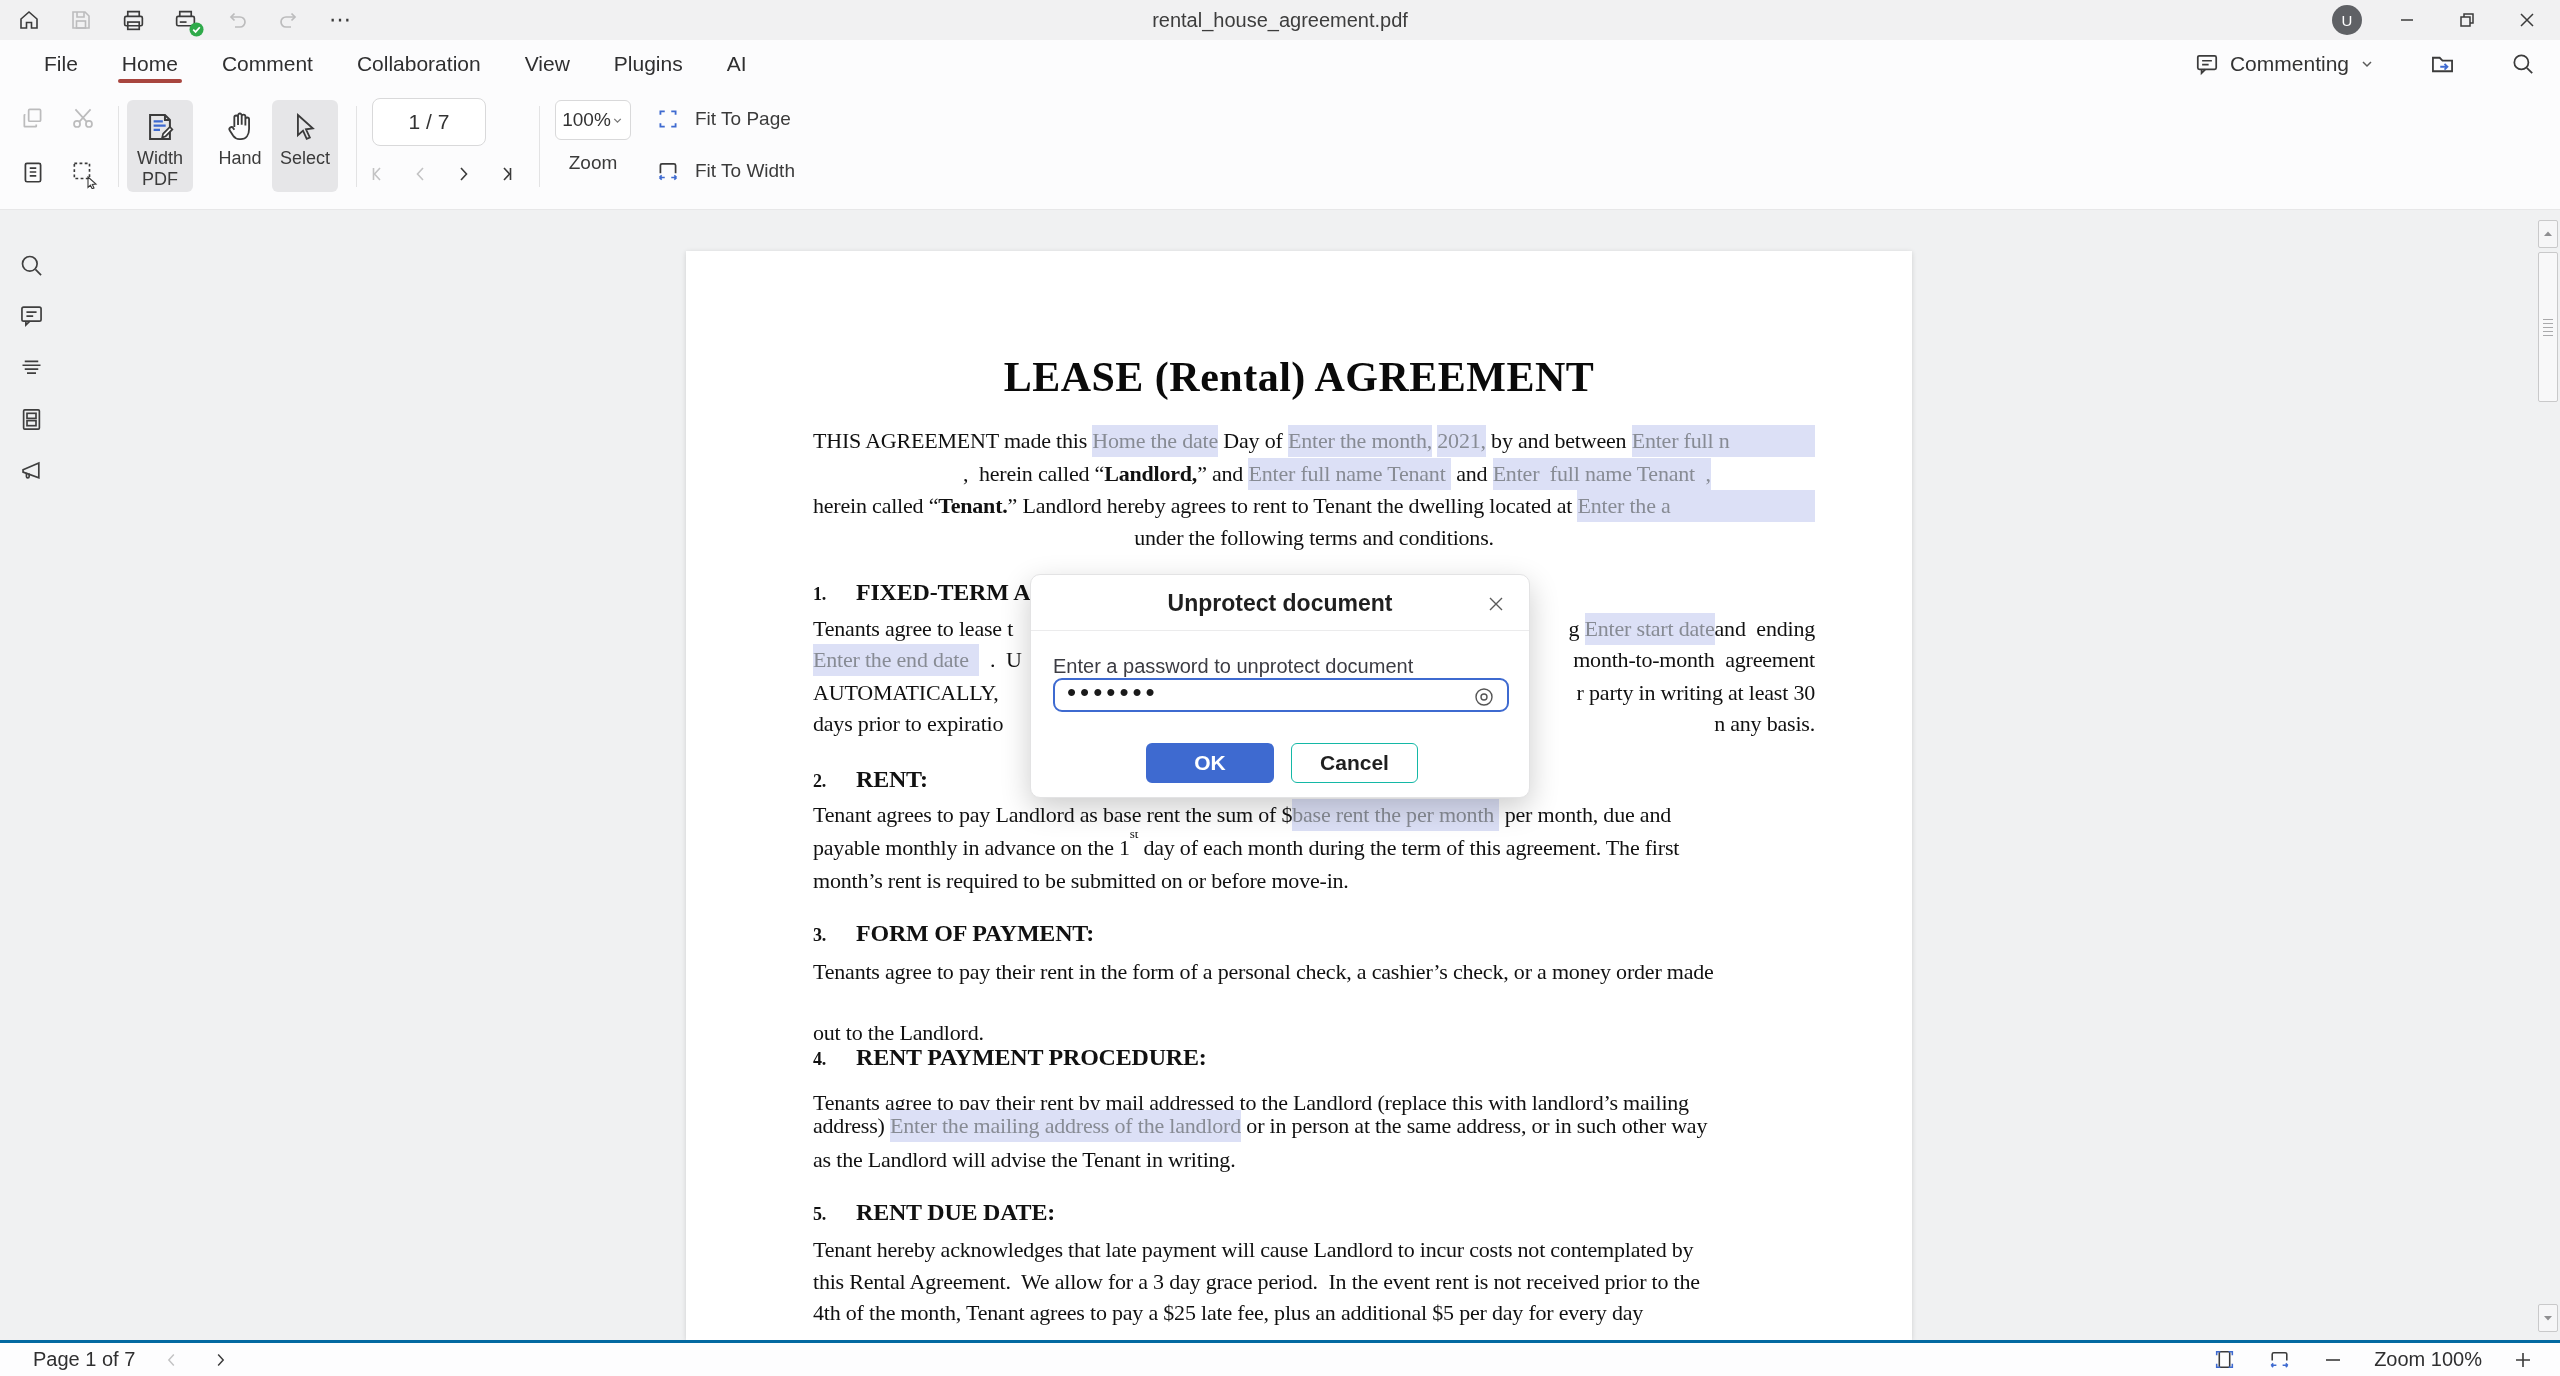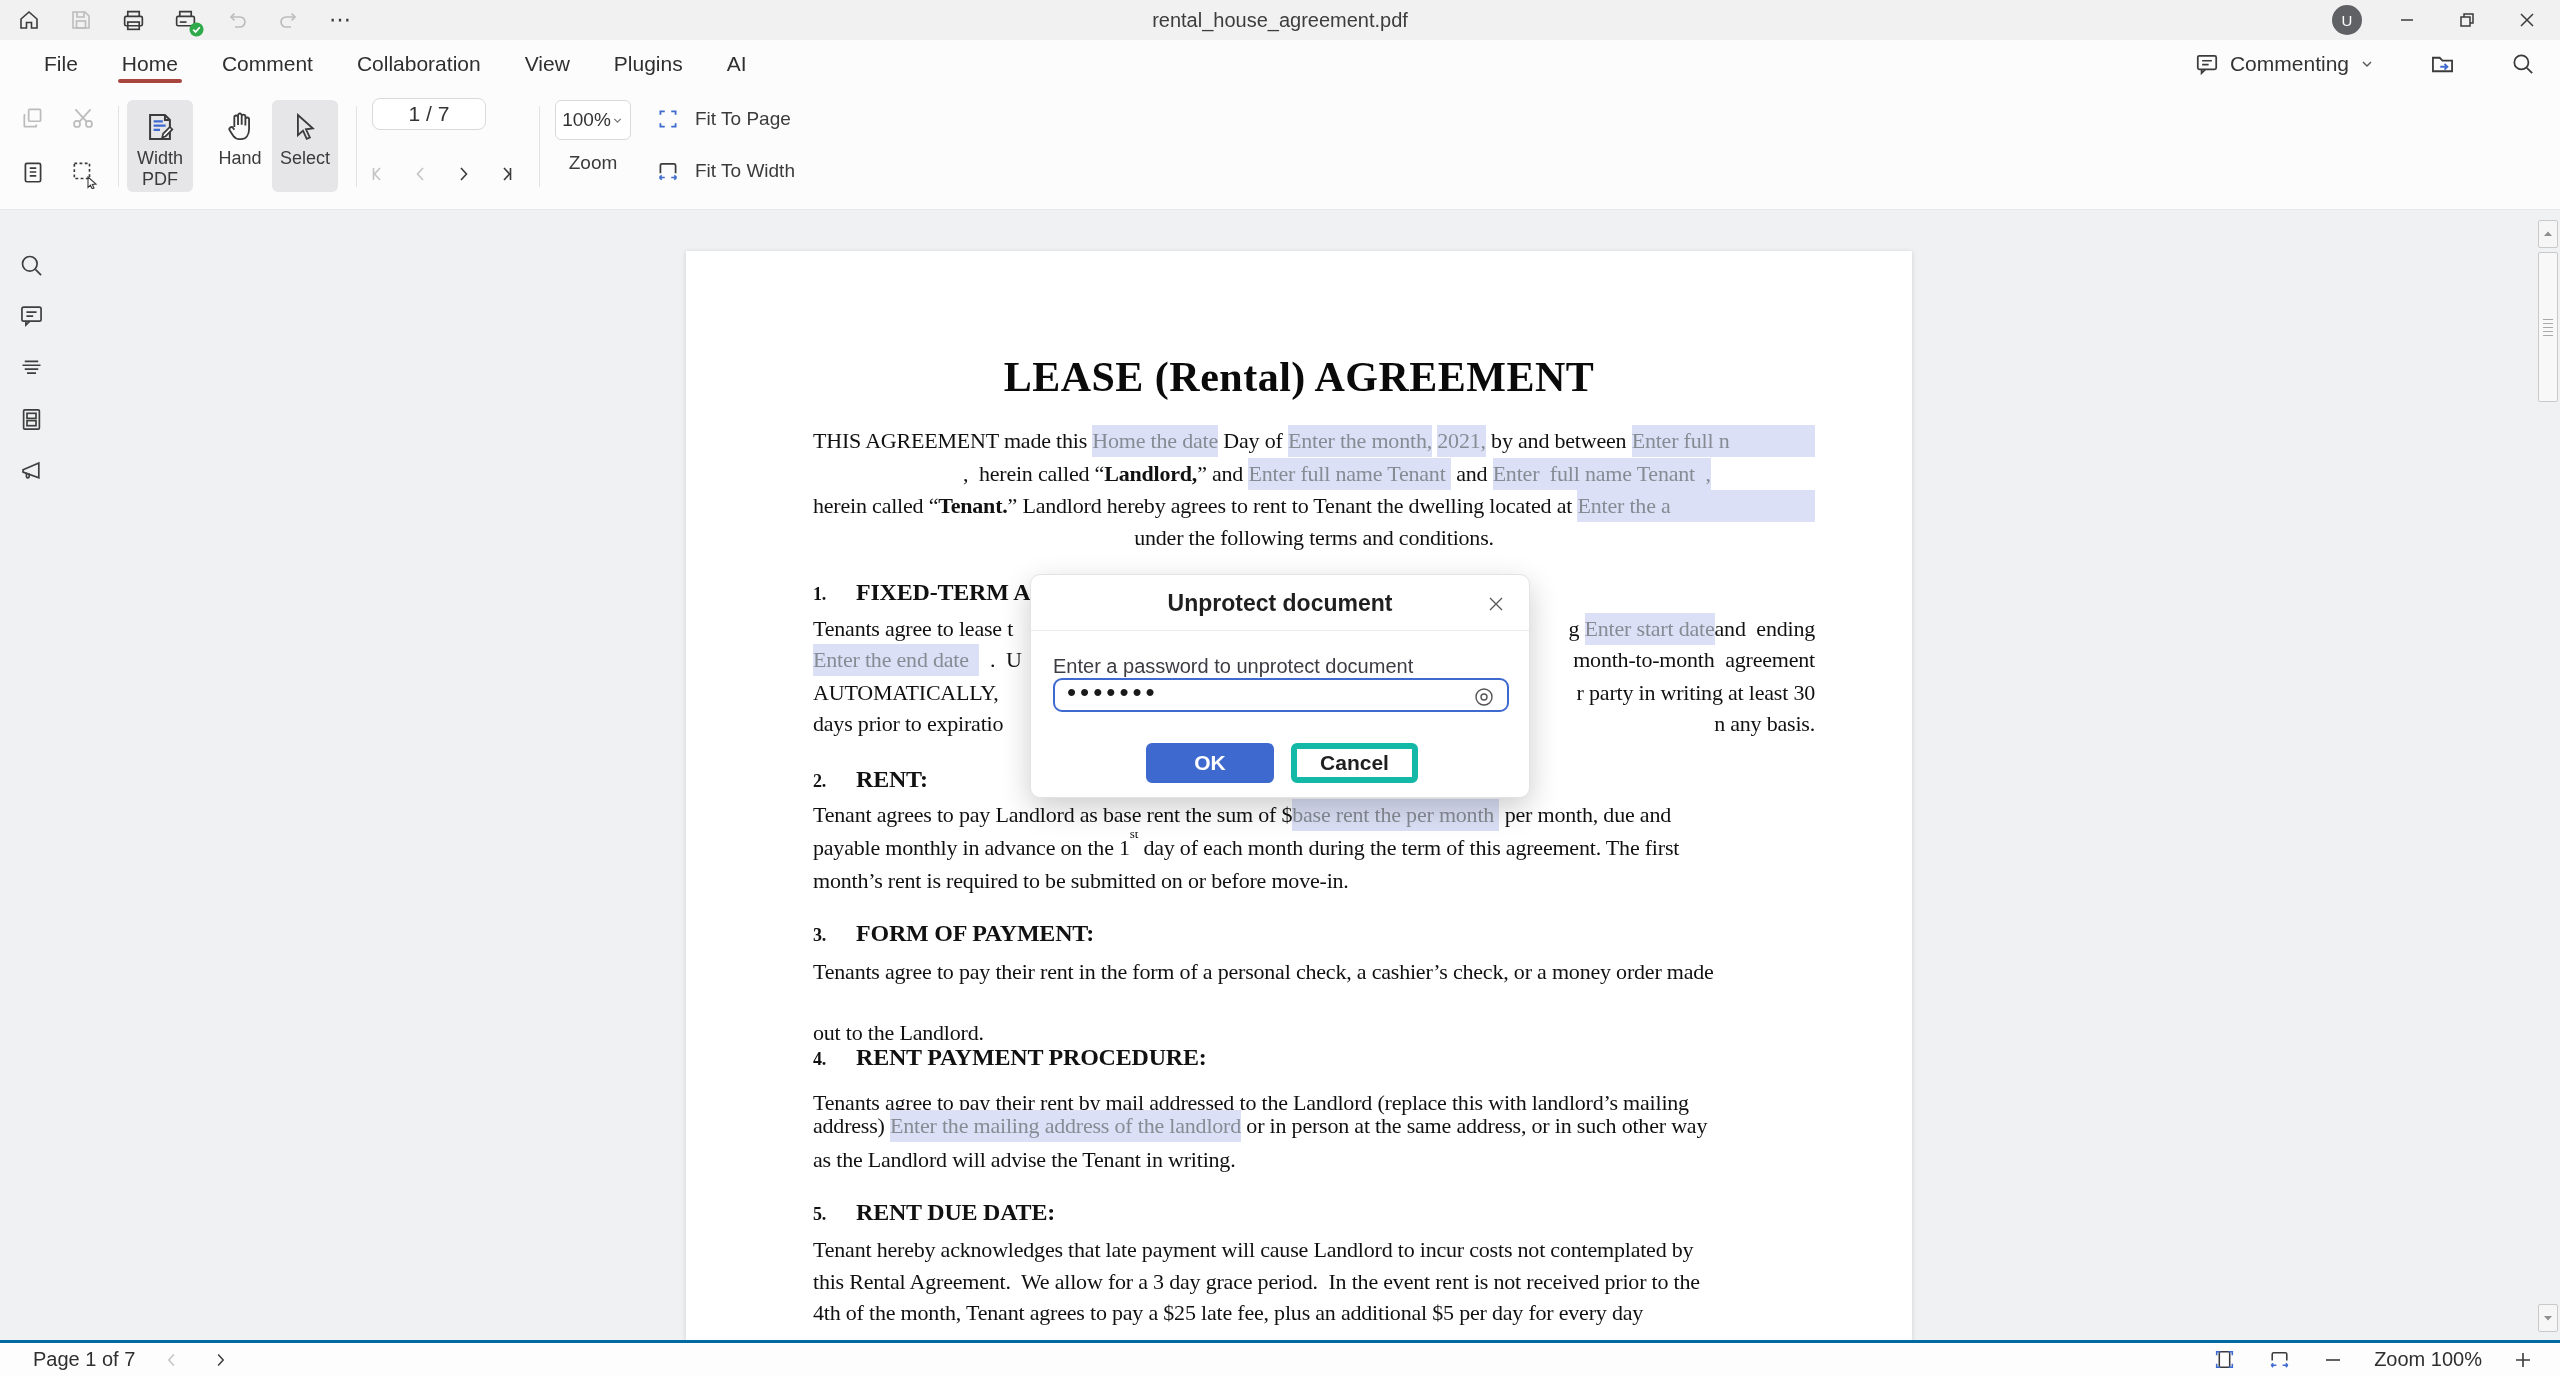--- a/index.html
+++ b/index.html
@@ -25,21 +25,21 @@
   .menubar-right { position:absolute; right:0; top:0; height:48px; display:flex; align-items:center; gap:54px; padding-right:24px; }
   .commenting { display:flex; align-items:center; gap:10px; font-size:21px; color:#333; }
 
   
   #toolbar { position:absolute; left:0; top:88px; width:2560px; height:122px; background:#fcfcfd; border-bottom:1px solid #e7e7e8; }
   .vdiv { position:absolute; top:18px; bottom:22px; width:1px; background:#e3e3e4; }
   .mini-btn { position:absolute; width:40px; height:40px; display:flex; align-items:center; justify-content:center; border-radius:4px; }
   .tool-card { position:absolute; width:66px; height:92px; top:12px; border-radius:6px; display:flex; flex-direction:column; align-items:center; justify-content:flex-start; padding-top:10px; gap:4px; }
   .tool-card.sel { background:#e6e6e8; }
   .tool-label { font-size:18px; color:#3b3b3b; text-align:center; line-height:21px; }
-  #pagebox { position:absolute; left:372px; top:10px; width:114px; height:32px; border:1px solid #d9d9da; border-radius:8px; display:flex; align-items:center; justify-content:center; font-size:21px; color:#333; background:#fff; }
+  #pagebox { position:absolute; left:372px; top:10px; width:114px; height:48px; border:1px solid #d9d9da; border-radius:8px; display:flex; align-items:center; justify-content:center; font-size:21px; color:#333; background:#fff; }
   .nav-arrows { position:absolute; left:366px; top:66px; width:152px; display:flex; justify-content:space-between; align-items:center; height:40px; }
   #zoombox { position:absolute; left:555px; top:12px; width:76px; height:40px; border:1px solid #d9d9da; border-radius:6px; background:#fff; display:flex; align-items:center; justify-content:center; font-size:19px; color:#333; }
   .zoom-label { position:absolute; left:555px; top:64px; width:76px; text-align:center; font-size:19px; color:#3b3b3b; }
   .fit-row { position:absolute; left:655px; display:flex; align-items:center; gap:14px; font-size:19px; color:#3b3b3b; }
 
   
   #workspace { position:absolute; left:0; top:210px; width:2560px; height:1130px; background:#f0f1f2; overflow:hidden; }
   .side-icon { position:absolute; left:16px; width:30px; height:30px; display:flex; align-items:center; justify-content:center; }
 
   #page { position:absolute; left:686px; top:41px; width:1226px; height:1089px; background:#ffffff; box-shadow:0 1px 5px rgba(0,0,0,0.14); }
@@ -73,21 +73,21 @@
   #dialog { position:absolute; left:1030px; top:574px; width:500px; height:224px; background:#fff; border:1px solid #e3e3e4; border-radius:10px; box-shadow:0 10px 30px rgba(0,0,0,0.20); z-index:50; }
   #dlg-title { position:absolute; left:0; top:15px; width:100%; text-align:center; font-size:23px; font-weight:bold; color:#1f1f1f; }
   #dlg-close { position:absolute; right:20px; top:16px; width:26px; height:26px; display:flex; align-items:center; justify-content:center; }
   #dlg-divider { position:absolute; left:0; top:55px; width:100%; height:1px; background:#ebebec; }
   #dlg-label { position:absolute; left:22px; top:80px; font-size:20px; color:#3c3c43; }
   #dlg-input { position:absolute; left:22px; top:103px; width:456px; height:34px; border:2px solid #3e6ad0; border-radius:9px; background:#fff; display:flex; align-items:center; padding:0 12px; }
   #dlg-dots { font-size:26px; letter-spacing:4px; color:#1a1a1a; line-height:10px; margin-top:-6px; }
   #dlg-eye { position:absolute; right:10px; top:4px; width:26px; height:26px; display:flex; align-items:center; justify-content:center; }
   .dlg-btn { position:absolute; top:168px; height:40px; border-radius:6px; display:flex; align-items:center; justify-content:center; font-size:21px; font-weight:bold; }
   #btn-ok { left:115px; width:128px; background:#3e6ad0; color:#fff; }
-  #btn-cancel { left:260px; width:127px; background:#fff; color:#1f1f1f; border:6px solid #14b8a6; }
+  #btn-cancel { left:260px; width:127px; background:#fff; color:#1f1f1f; border:1px solid #14b8a6; }
 
   svg { display:block; }
 </style>
 </head>
 <body>
 
 <div id="titlebar">
   <div class="tb-icons">
     <div class="tb-btn">
       <svg width="24" height="24" viewBox="0 0 24 24" fill="none" stroke="#3b3b3b" stroke-width="1.6">

